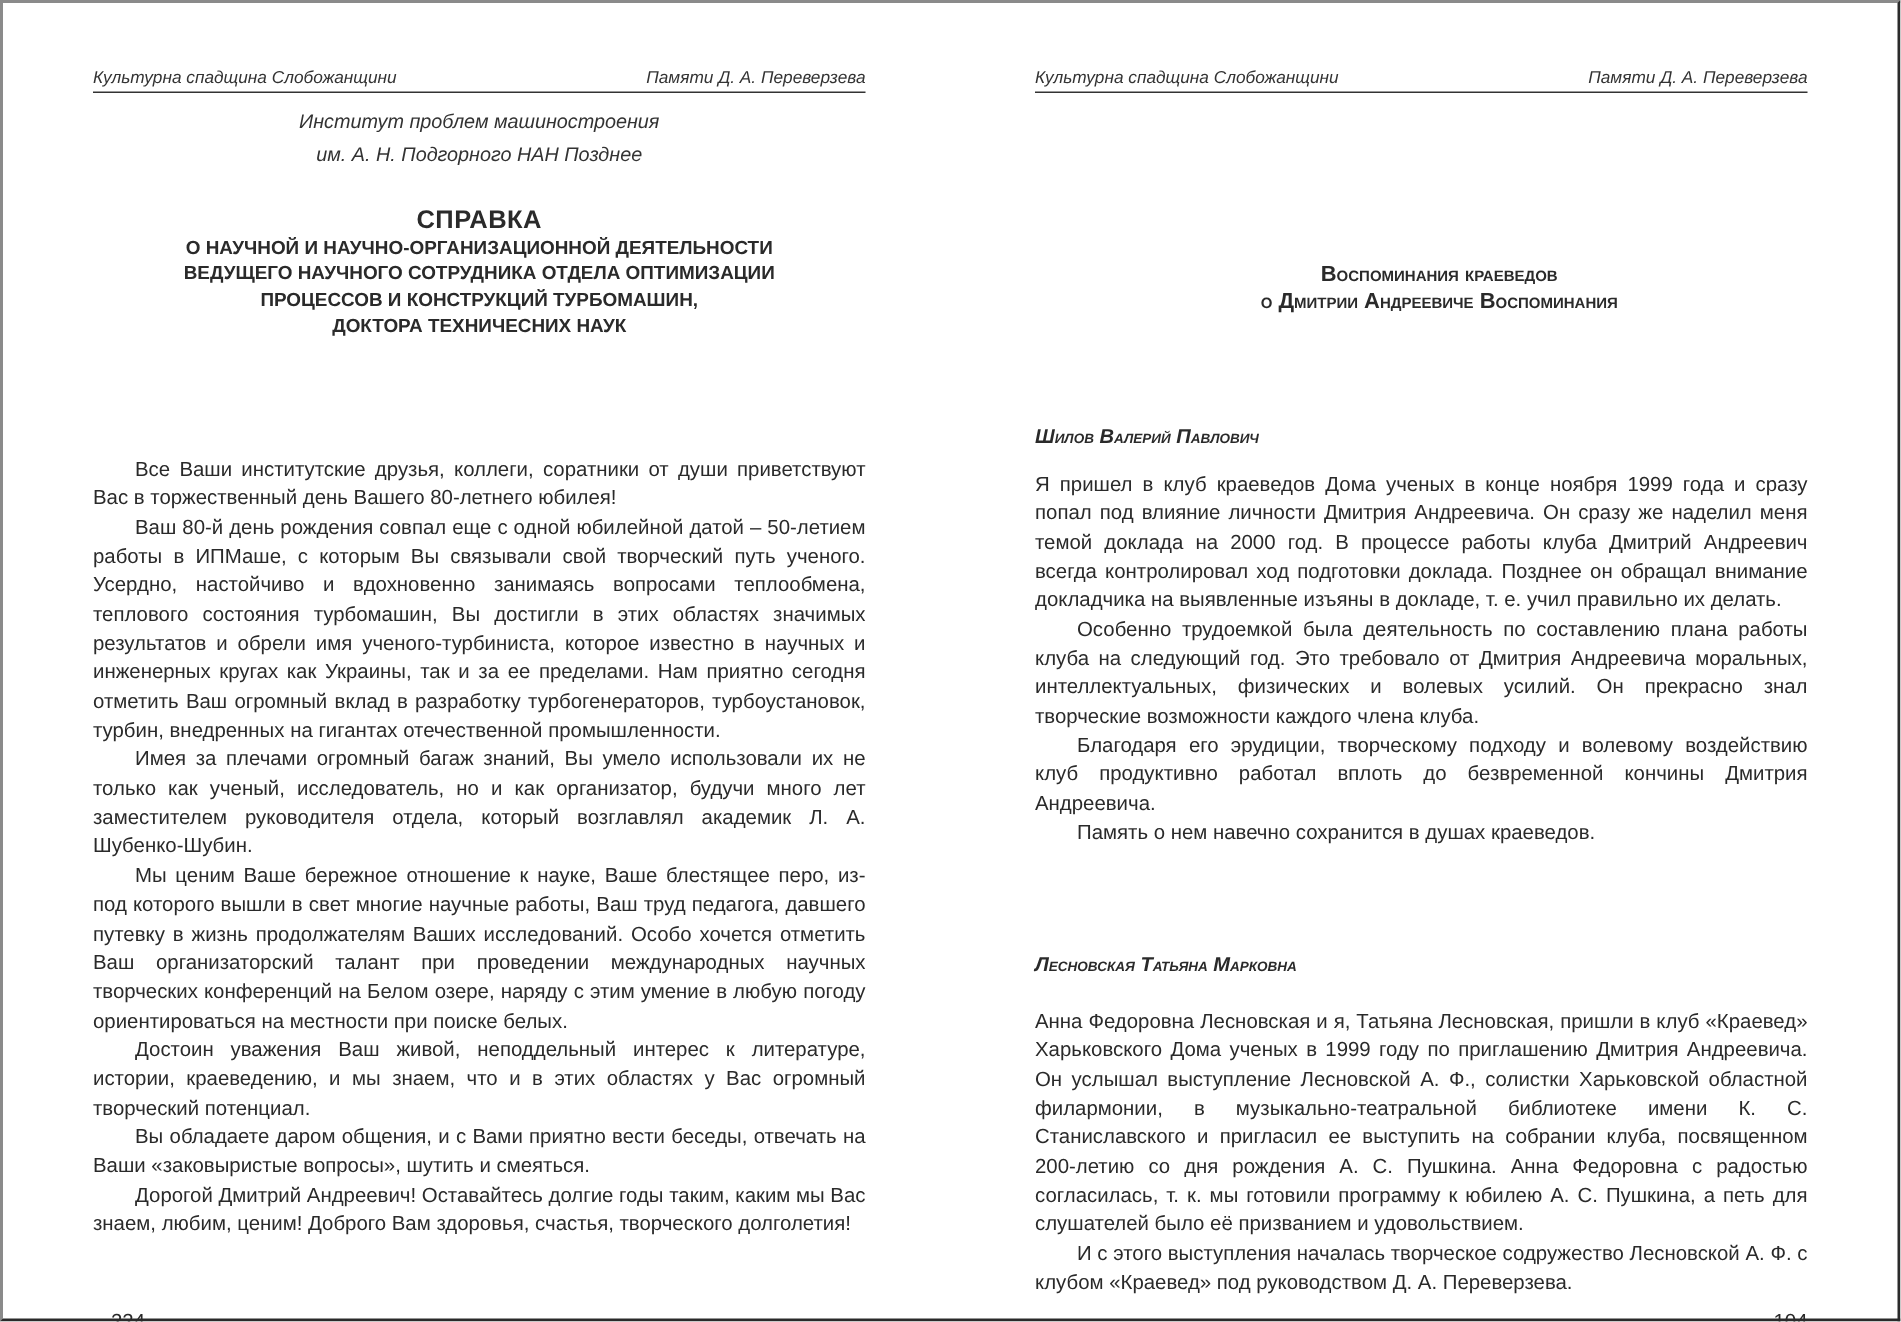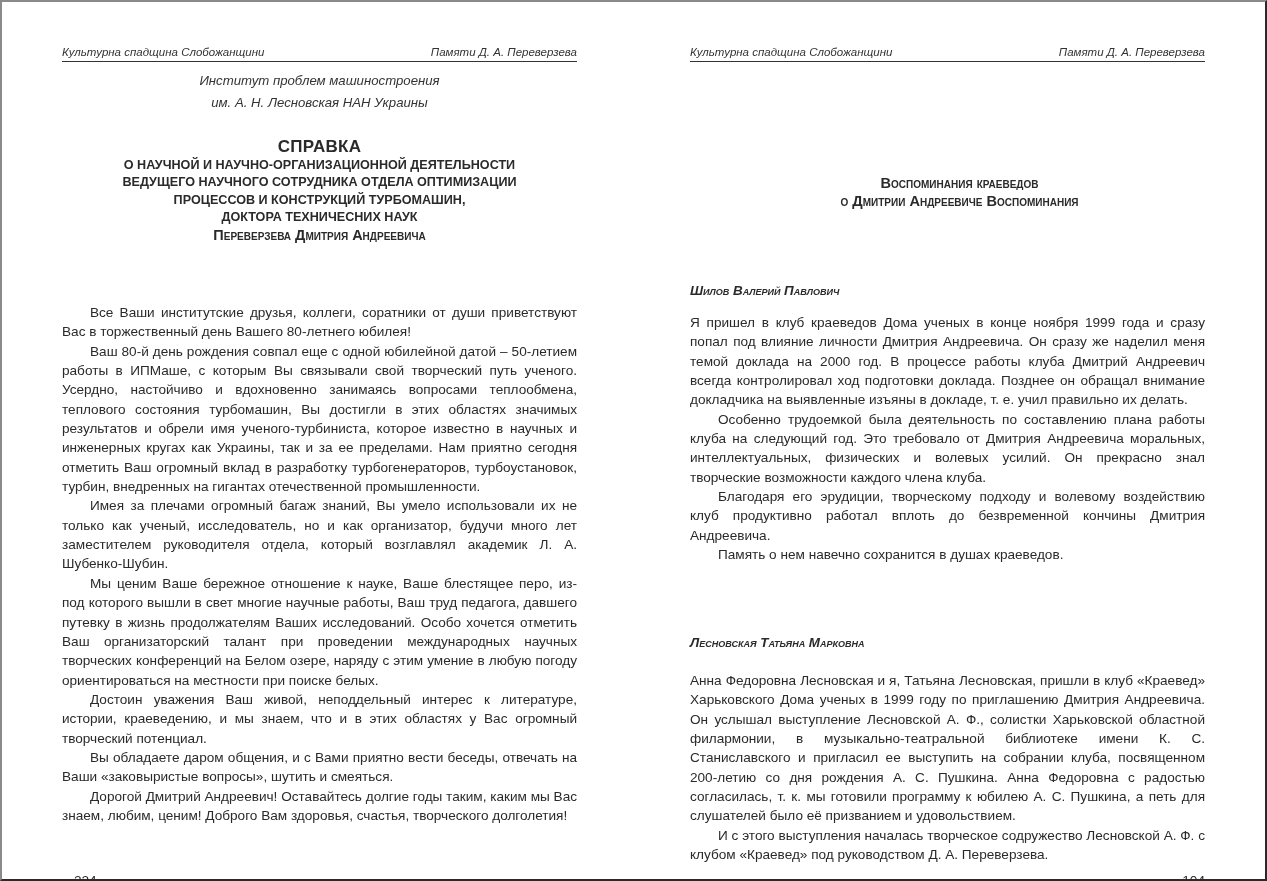--- a/index.html
+++ b/index.html
@@ -77,30 +77,29 @@
 <div class="frame"></div>
 
 <div class="page left">
   <div class="running-head">
     <span>Культурна спадщина Слобожанщини</span>
     <span>Памяти Д. А. Переверзева</span>
   </div>
 
   <div class="institute">
     <div>Институт проблем машиностроения</div>
-    <div>им. А. Н. Лесновская НАН Украины</div>
+    <div>им. А. Н. Подгорного НАН Позднее</div>
   </div>
 
   <div class="spravka">
     <div class="big">СПРАВКА</div>
     <div class="sub">О НАУЧНОЙ И НАУЧНО-ОРГАНИЗАЦИОННОЙ ДЕЯТЕЛЬНОСТИ</div>
     <div class="sub">ВЕДУЩЕГО НАУЧНОГО СОТРУДНИКА ОТДЕЛА ОПТИМИЗАЦИИ</div>
     <div class="sub">ПРОЦЕССОВ И КОНСТРУКЦИЙ ТУРБОМАШИН,</div>
     <div class="sub">ДОКТОРА ТЕХНИЧЕСНИХ НАУК</div>
-    <div class="name">Переверзева Дмитрия Андреевича</div>
   </div>
 
 
   <div class="letter body-text">
     <p>Все Ваши институтские друзья, коллеги, соратники от души приветствуют Вас в торжественный день Вашего 80-летнего юбилея!</p>
     <p>Ваш 80-й день рождения совпал еще с одной юбилейной датой – 50-летием работы в ИПМаше, с которым Вы связывали свой творческий путь ученого. Усердно, настойчиво и вдохновенно занимаясь вопросами теплообмена, теплового состояния турбомашин, Вы достигли в этих областях значимых результатов и обрели имя ученого-турбиниста, которое известно в научных и инженерных кругах как Украины, так и за ее пределами. Нам приятно сегодня отметить Ваш огромный вклад в разработку турбогенераторов, турбоустановок, турбин, внедренных на гигантах отечественной промышленности.</p>
     <p>Имея за плечами огромный багаж знаний, Вы умело использовали их не только как ученый, исследователь, но и как организатор, будучи много лет заместителем руководителя отдела, который возглавлял академик Л. А. Шубенко-Шубин.</p>
     <p>Мы ценим Ваше бережное отношение к науке, Ваше блестящее перо, из-под которого вышли в свет многие научные работы, Ваш труд педагога, давшего путевку в жизнь продолжателям Ваших исследований. Особо хочется отметить Ваш организаторский талант при проведении международных научных творческих конференций на Белом озере, наряду с этим умение в любую погоду ориентироваться на местности при поиске белых.</p>
     <p>Достоин уважения Ваш живой, неподдельный интерес к литературе, истории, краеведению, и мы знаем, что и в этих областях у Вас огромный творческий потенциал.</p>
     <p>Вы обладаете даром общения, и с Вами приятно вести беседы, отвечать на Ваши «заковыристые вопросы», шутить и смеяться.</p>

